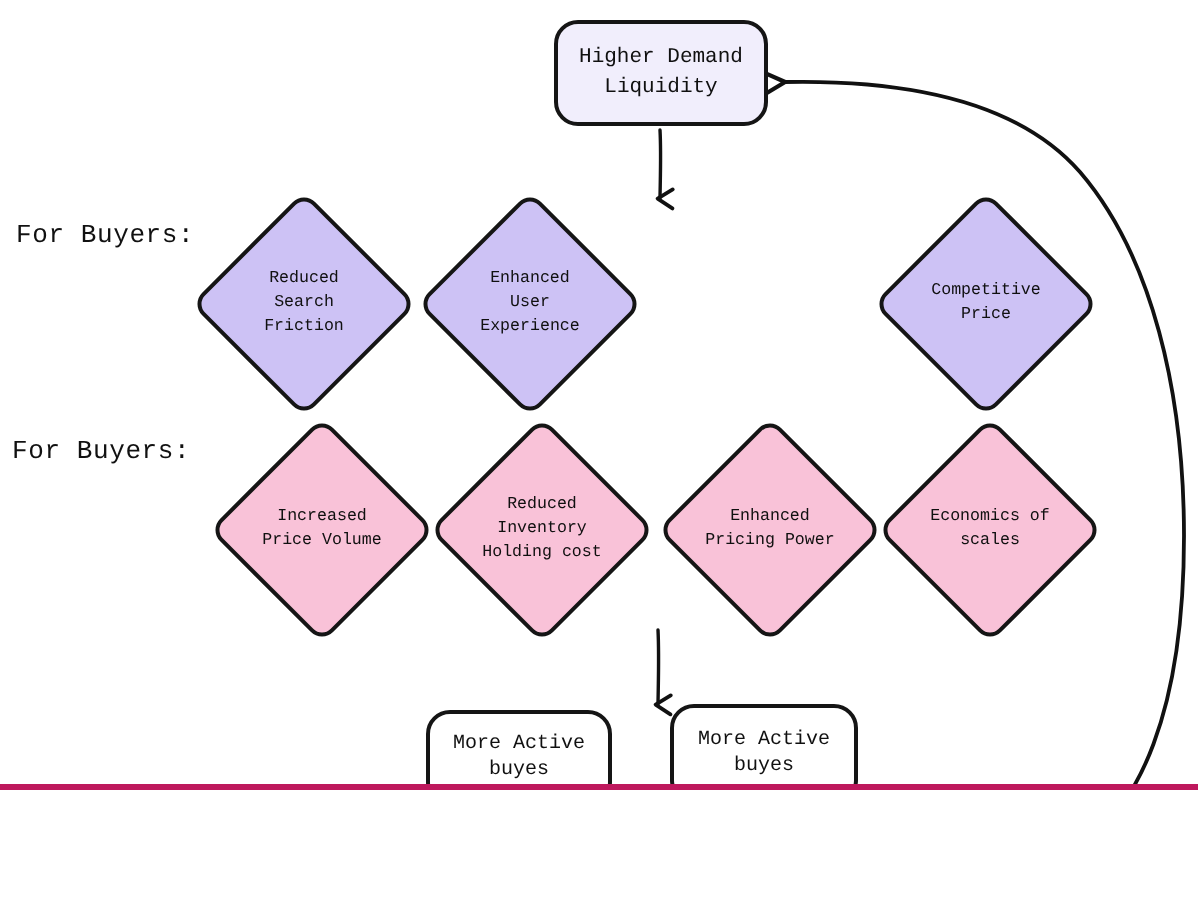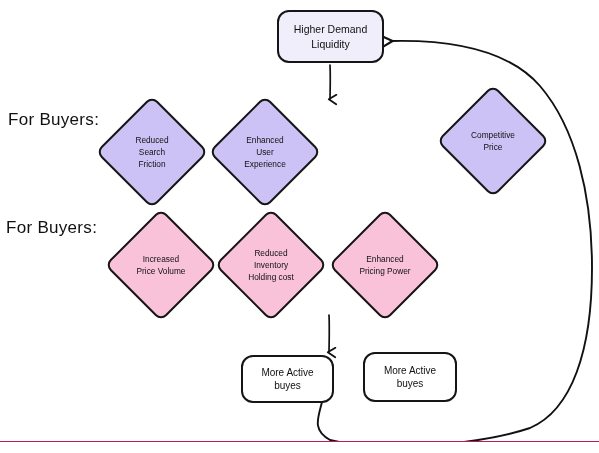--- a/index.html
+++ b/index.html
@@ -3,42 +3,42 @@
 <meta charset="utf-8">
 <style>
   html, body {
     margin: 0;
     padding: 0;
     background: #ffffff;
   }
   #canvas {
     position: relative;
     width: 599px;
-    height: 442px;
+    height: 395px;
     background: #ffffff;
     overflow: hidden;
-    font-family: Liberation Sans, sans-serif;
-    border-bottom: 1px solid #be185d;
+    font-family: Liberation Mono, monospace;
+    border-bottom: 3px solid #be185d;
     box-sizing: border-box;
   }
 
   
   #connectors {
     position: absolute;
     left: 0;
     top: 0;
     width: 599px;
     height: 453px;
     pointer-events: none;
   }
 
   
   .side-label {
     position: absolute;
-    font-size: 17px;
+    font-size: 13px;
     color: #111111;
     letter-spacing: .3px;
     white-space: nowrap;
   }
   #label-buyers  { left: 8px; top: 110px; }
   #label-sellers { left: 6px; top: 218px; }
 
   
   .rbox {
     position: absolute;
@@ -59,21 +59,20 @@
     top: 10px;
     width: 107px;
     height: 53px;
     background: #f1eefc;
     font-size: 10.5px;
   }
   .wbox {
     background: #ffffff;
     border-radius: 12px;
     font-size: 10px;
-    margin-left: 28px;
   }
   #box-buyers-bottom  { left: 213px; top: 355px; width: 93px; height: 48px; }
   #box-sellers-bottom { left: 335px; top: 352px; width: 94px; height: 50px; }
 
   
   .diamond-wrap {
     position: absolute;
     width: 114px;
     height: 114px;
   }
@@ -152,21 +151,21 @@
   </div>
 
   <div class="diamond-wrap diamond-purple" style="left:208px; top:95px;">
     <div class="diamond-shape" style="background: rgb(205, 194, 245);"></div>
     <div class="diamond-label">Enhanced
 User
 Experience</div>
   </div>
 
 
-  <div class="diamond-wrap diamond-purple" style="left:436px; top:84px;">
+  <div class="diamond-wrap diamond-purple" style="left:436px; top:95px;">
     <div class="diamond-shape" style="background: rgb(205, 194, 245);"></div>
     <div class="diamond-label">Competitive
 Price</div>
   </div>
 
   <div class="diamond-wrap diamond-pink" style="left:104px; top:208px;">
     <div class="diamond-shape" style="background: rgb(249, 194, 216);"></div>
     <div class="diamond-label">Increased
 Price Volume</div>
   </div>
@@ -177,18 +176,23 @@
 Inventory
 Holding cost</div>
   </div>
 
   <div class="diamond-wrap diamond-pink" style="left:328px; top:208px;">
     <div class="diamond-shape" style="background: rgb(249, 194, 216);"></div>
     <div class="diamond-label">Enhanced
 Pricing Power</div>
   </div>
 
+  <div class="diamond-wrap diamond-pink" style="left:438px; top:208px;">
+    <div class="diamond-shape" style="background: rgb(249, 194, 216);"></div>
+    <div class="diamond-label">Economics of
+scales</div>
+  </div>
 
   <div class="rbox wbox" id="box-buyers-bottom" style="background: rgb(255, 255, 255);">More Active buyes</div>
 
   <div class="rbox wbox" id="box-sellers-bottom" style="background: rgb(255, 255, 255);">More Active buyes</div>
 
 </div>
 
 </body></html>

